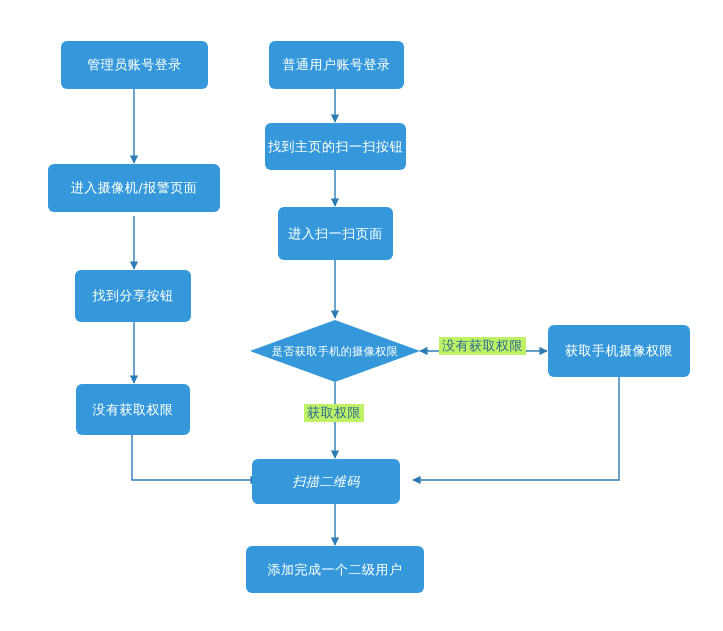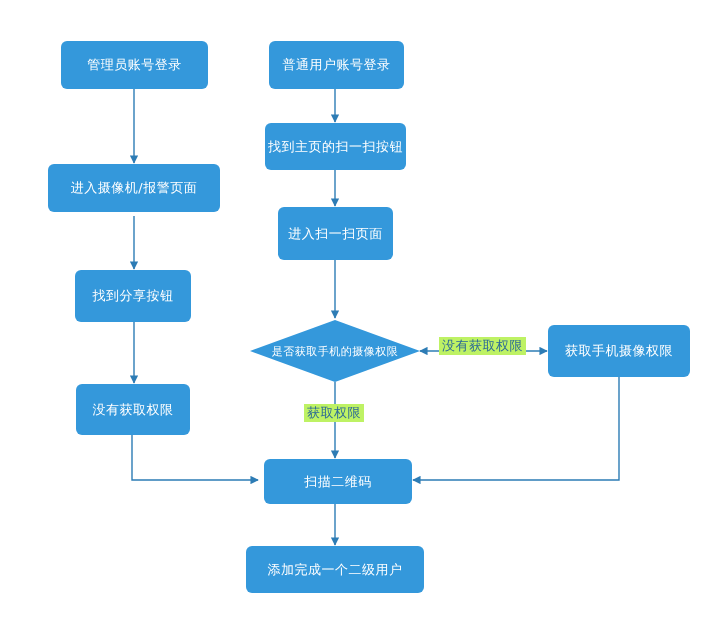--- a/index.html
+++ b/index.html
@@ -152,21 +152,21 @@
 
   <div class="decision" style="left:250px; top:320px; width:170px; height:62px;">
     <div class="diamond-shape"></div>
     <div class="diamond-label">是否获取手机的摄像权限</div>
   </div>
 
   <div class="node process" style="left:548px; top:325px; width:142px; height:52px;">
     <span>获取手机摄像权限</span>
   </div>
 
-  <div class="node process" style="left:264px; top:459px; width:148px; height:45px;">
+  <div class="node process" style="left:252px; top:459px; width:148px; height:45px;font-style:italic;">
     <span>扫描二维码</span>
   </div>
 
   <div class="node process" style="left:246px; top:546px; width:178px; height:47px;">
     <span>添加完成一个二级用户</span>
   </div>
 
   <div class="edge-label" style="left:439px; top:337px;">没有获取权限</div>
 
   <div class="edge-label" style="left:304px; top:404px;">获取权限</div>

